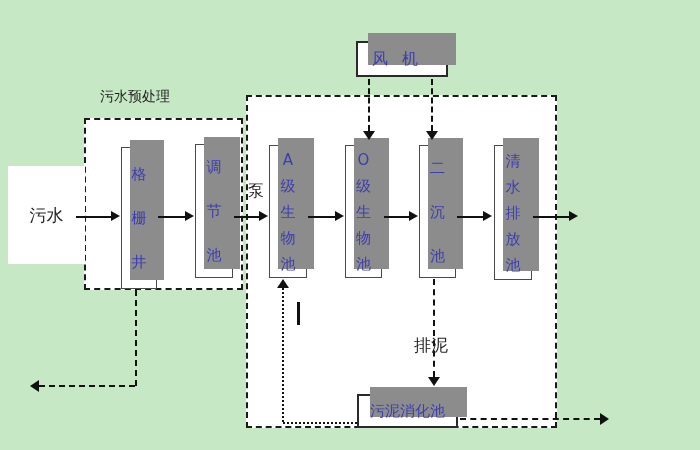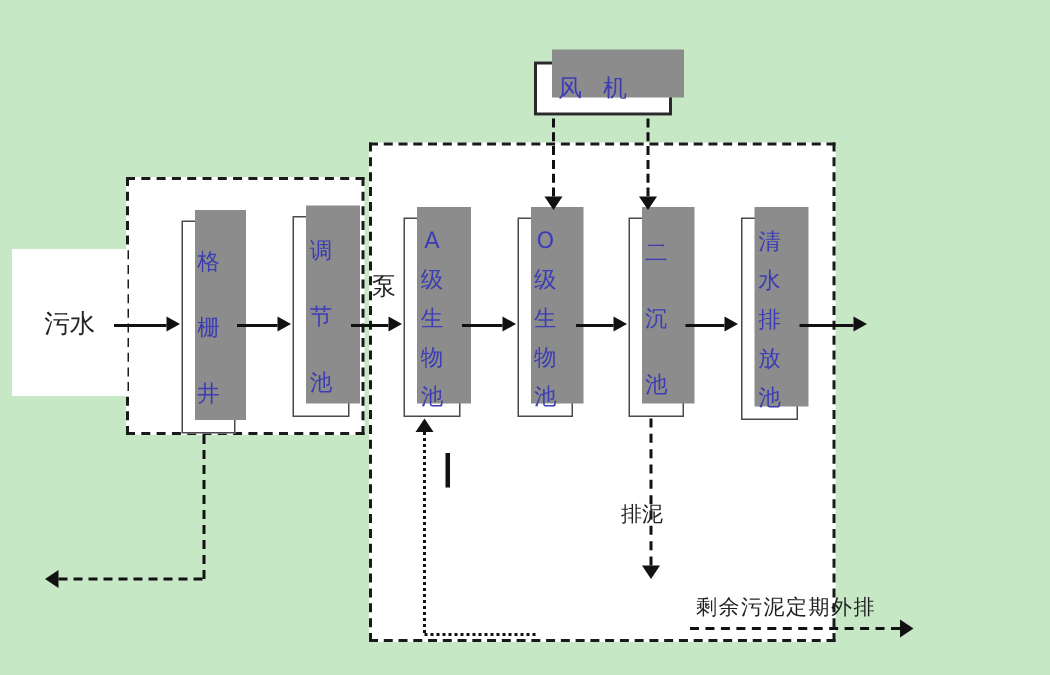--- a/index.html
+++ b/index.html
@@ -58,21 +58,21 @@
   .plainbox{
     position:absolute;
     background:#ffffff;
     display:flex;align-items:center;justify-content:center;
     color:#222222;
     font-size:17px;
   }
   .lbl{
     position:absolute;
     color:#1f1f1f;
-    font-size:14px;
+    font-size:17px;
     white-space:nowrap;
     z-index:2;
   }
   
   .ar{
     position:absolute;height:0;
     border-top:2px solid #111;
     z-index:2;
   }
   .ar::after{
@@ -125,20 +125,21 @@
   }
 </style>
 </head>
 <body>
 
 <div id="stage">
 
   <div class="region" style="left:84px;top:118px;width:159px;height:172px;"></div>
   <div class="region" style="left:246px;top:95px;width:311px;height:333px;"></div>
 
+  <div class="lbl" style="left:100px;top:88px;font-size:14px;">污水预处理</div>
 
   <div class="plainbox" style="left:8px;top:166px;width:77px;height:98px;">
     <span>污水</span>
   </div>
 
   <div class="tank heavy" style="left:356px;top:41px;width:92px;height:36px;--sx:10px;--sy:-10px;">
     <div class="htext" style="letter-spacing:14px;box-sizing:border-box;font-size:16px;">风机</div>
   </div>
 
   <div class="tank" style="left:121px;top:147px;width:36px;height:142px;">
@@ -176,20 +177,23 @@
   </div>
 
   <div class="tank" style="left:494px;top:145px;width:38px;height:135px;">
     <div class="vtext lh26">清
 水
 排
 放
 池</div>
   </div>
 
+  <div class="tank heavy" style="left:357px;top:394px;width:101px;height:34px;--sx:11px;--sy:-9px;">
+    <div class="htext">污泥消化池</div>
+  </div>
 
 
   <div class="lbl" style="left:248px;top:181px;font-size:16px;">泵</div>
 
   <div class="ar" style="left:76px;top:216px;width:35px;"></div>
   <div class="ar" style="left:158px;top:216px;width:27px;"></div>
   <div class="ar" style="left:234px;top:216px;width:25px;"></div>
   <div class="ar" style="left:308px;top:216px;width:27px;"></div>
   <div class="ar" style="left:384px;top:216px;width:25px;"></div>
   <div class="ar" style="left:457px;top:216px;width:26px;"></div>
@@ -200,18 +204,17 @@
 
   <div class="vline vdash head-down" style="left:433px;top:279px;height:98px;"></div>
   <div class="lbl" style="left:414px;top:334px;">排泥</div>
 
   <div class="hline hdot" style="left:283px;top:422px;width:74px;"></div>
   <div class="vline vdot head-up" style="left:282px;top:288px;height:134px;"></div>
 
   <div class="tick" style="left:297px;top:302px;width:3px;height:23px;"></div>
 
   <div class="hline hdash head-right" style="left:460px;top:418px;width:140px;"></div>
-  <div class="lbl" style="left:464px;top:396px;letter-spacing:1px;">剩余污泥定期外排</div>
 
   <div class="vline vdash" style="left:135px;top:290px;height:96px;"></div>
   <div class="hline hdash head-left" style="left:39px;top:385px;width:96px;"></div>
 
 </div>
 
 </body></html>

